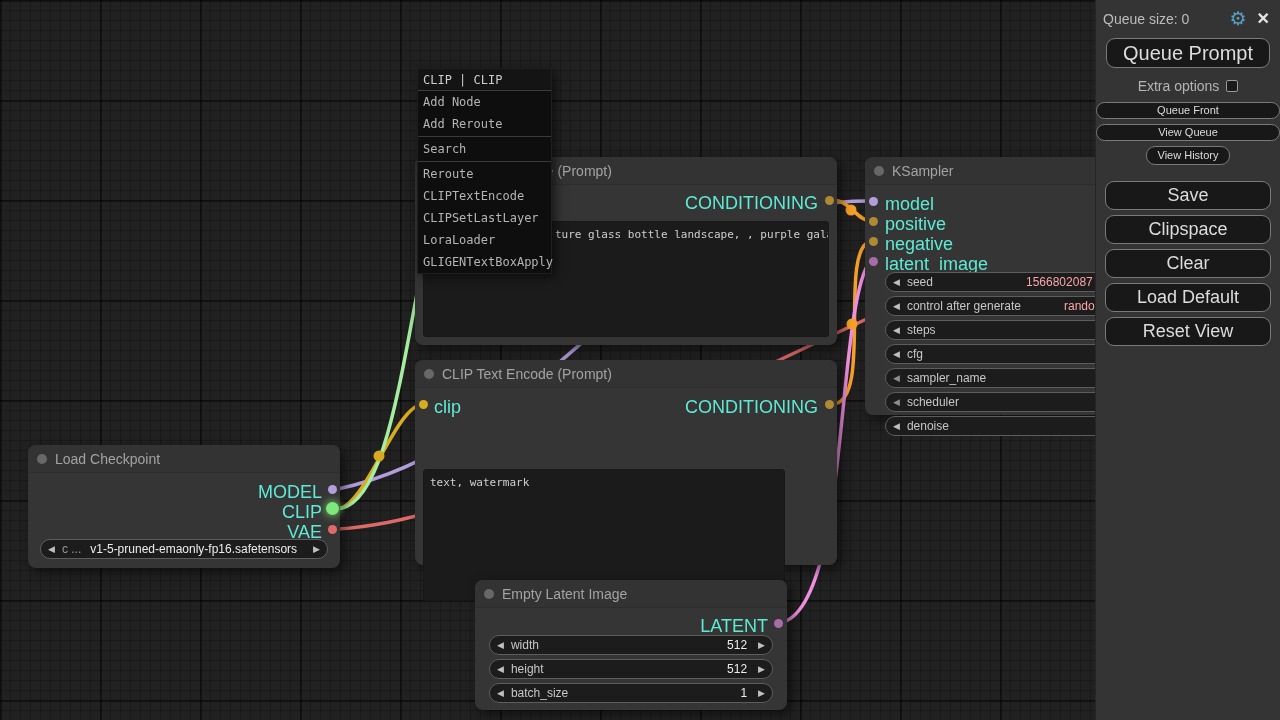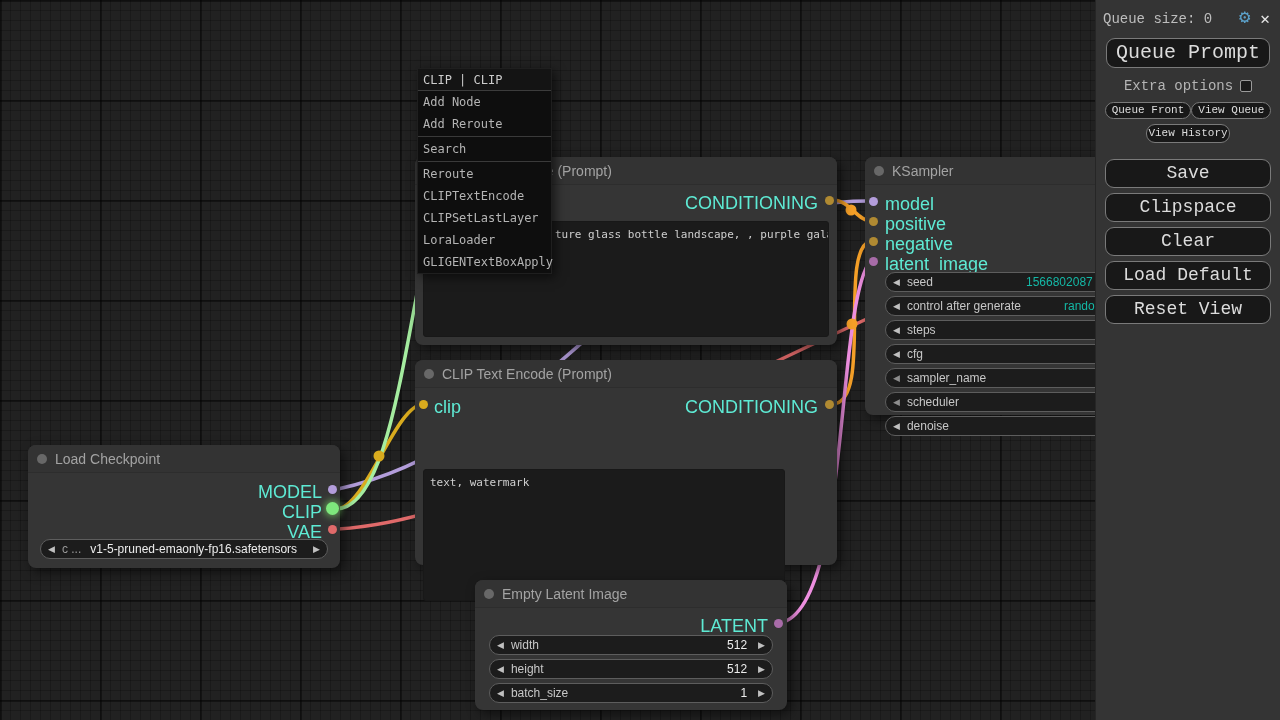--- a/index.html
+++ b/index.html
@@ -34,55 +34,55 @@
   .slot-dot { position:absolute; width:9px; height:9px; border-radius:50%;
           background:#888; }
   .slot-big { width:13px; height:13px;
           box-shadow:0 0 7px 2px rgba(130,235,110,.55); }
   .widget { position:absolute; height:20px; background:#1c1c1c;
           border:1px solid #5d5d5d; border-radius:10px; display:flex;
           align-items:center; font-size:12px; color:#c7c7c7; overflow:hidden; }
   .warr { font-size:9px; color:#c0c0c0; padding:0 7px; line-height:20px; }
   .wlabel { white-space:nowrap; }
   .wvalue { margin-left:auto; color:#ececec; padding-right:4px; white-space:nowrap; }
-  .kval { position:absolute; top:0; line-height:18px; color:#14b8a6; white-space:nowrap; }
+  .kval { position:absolute; top:0; line-height:18px; color:#fca5a5; white-space:nowrap; }
   .node-text { position:absolute; background:#1b1b1b; border:1px solid #181818;
           border-radius:3px; font-family:"DejaVu Sans Mono", monospace;
           font-size:11px; color:#cfcfcf; padding:6px; white-space:pre;
           overflow:hidden; }
   #txt-pos { text-indent:125px; }
 
   
   #ctxmenu { position:absolute; left:417px; top:68px; width:135px; z-index:30;
           background:#0e0e0e; border:1px solid #1f1f1f;
           box-shadow:3px 3px 10px rgba(0,0,0,.6);
           font-family:"DejaVu Sans Mono", monospace; font-size:12px;
           color:#b4b4b4; }
   .ctx-title { height:22px; line-height:22px; padding-left:5px; color:#cdcdcd;
           background:#141414; border-bottom:1px solid #3c3c3c; }
   .ctx-item { height:22px; line-height:22px; padding-left:5px; white-space:nowrap; }
   .ctx-sep { border-top:1px solid #3a3a3a; margin:1px 0; }
 
   
   #sidebar { position:absolute; left:1095px; top:0; width:185px; height:720px;
           background:#343434; z-index:10; border-left:1px solid #262626;
-          font-family:Liberation Mono, monospace; }
+          font-family:Liberation Sans, sans-serif; }
   .queue-row { display:flex; align-items:center; padding:7px 10px 0 7px;
           color:#bdbdbd; font-size:14px; height:30px; }
   .gear { margin-left:auto; color:#5b9fc7; font-size:19px; line-height:19px; cursor:pointer; }
   .close-x { margin-left:10px; color:#e6e6e6; font-size:16px; font-weight:bold; cursor:pointer; }
   .btn { background:#181818; border:1px solid #7a7a7a; border-radius:9px;
           color:#dcdcdc; text-align:center; cursor:pointer; }
   #btn-queue-prompt { width:164px; height:30px; line-height:28px; font-size:20px;
           margin:8px auto 4px; }
   .extra-row { display:flex; align-items:center; justify-content:center;
           margin-top:10px; color:#b5b5b5; font-size:14px; height:15px; }
   .checkbox { width:12px; height:12px; border:1px solid #9a9a9a; background:#1b1b1b;
           margin-left:7px; border-radius:2px; cursor:pointer; }
-  .small-row { display:flex; justify-content:center; margin-top:9px; }
+  .small-row { display:flex; gap:5px; justify-content:center; margin-top:9px;flex-direction:column; }
   .btn-small { font-size:11px; height:17px; line-height:15px; padding:0 6px;
           border-radius:9px; }
   #btn-view-history { width:84px; margin:5px auto 0; font-size:11px;
           line-height:13px; padding:2px 0; border-radius:9px; }
   .btn-main { width:166px; height:29px; line-height:27px; font-size:18px;
           margin:5px auto 0; display:block; }
   #btn-save { margin-top:16px; }
 </style>
 </head>
 <body>

